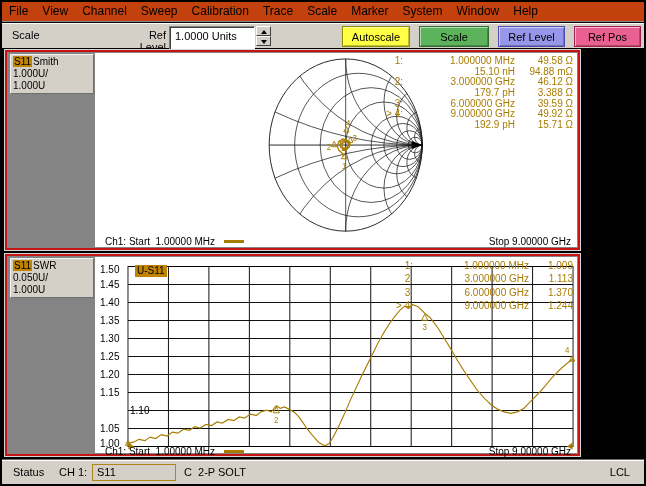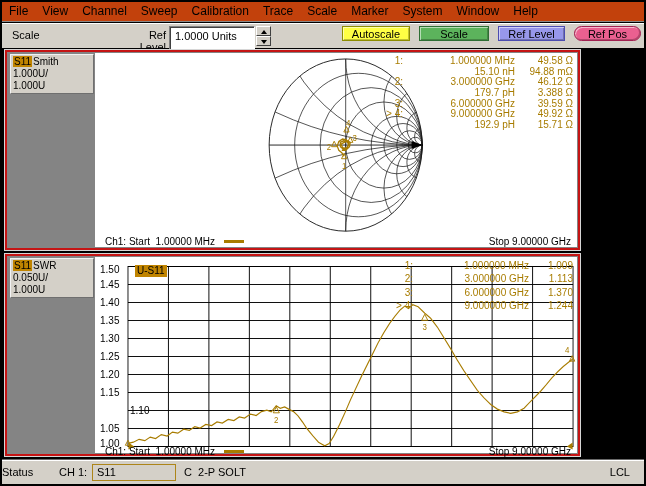--- a/index.html
+++ b/index.html
@@ -13,21 +13,21 @@
   .tb-label{position:absolute;left:10px;top:5px;font-size:11px;color:#000;}
   .tb-reflabel{position:absolute;left:120px;top:5px;width:44px;text-align:right;font-size:11px;color:#000;}
   .tb-input{position:absolute;left:167px;top:2px;width:86px;height:32px;background:#fff;border:1px solid;border-color:#808080 #fff #fff #808080;box-shadow:inset 1px 1px 0 #404040;font-size:11px;line-height:18px;padding-left:5px;color:#000;}
   .spinner{position:absolute;left:254px;top:2px;width:15px;height:20px;}
   .spin{position:absolute;left:0;width:15px;height:10px;background:#d4d0c8;border:1px solid;border-color:#fff #404040 #404040 #fff;}
   .spin.up{top:0}.spin.down{top:10px}
   .spin i{position:absolute;left:4px;width:0;height:0;border-left:3px solid transparent;border-right:3px solid transparent;}
   .spin.up i{top:3px;border-bottom:4px solid #000;}
   .spin.down i{top:3px;border-top:4px solid #000;}
   .tb-buttons{position:absolute;left:340px;top:2px;display:flex;gap:9px;}
-  .tbtn{height:15px;font-family:"Liberation Sans",sans-serif;font-size:11px;color:#000;border:1px solid #555;box-shadow:inset 1px 1px 0 rgba(255,255,255,.55), inset -1px -1px 0 rgba(0,0,0,.25);cursor:default;padding:0;}
+  .tbtn{height:21px;font-family:"Liberation Sans",sans-serif;font-size:11px;color:#000;border:1px solid #555;box-shadow:inset 1px 1px 0 rgba(255,255,255,.55), inset -1px -1px 0 rgba(0,0,0,.25);cursor:default;padding:0;}
   
   .panel{position:absolute;left:3px;width:575px;background:#848484;border:2px solid #c51414;box-shadow:0 0 0 1px #d6d6d6;}
   .panel.upper{top:48px;height:200px;}
   .panel.lower{top:252px;height:202px;padding-left:36px;}
   .info-box{position:absolute;left:3px;top:2px;width:84px;background:#d4d0c8;border:1px solid;border-color:#f2f2f2 #6f6f6f #6f6f6f #f2f2f2;font-size:10px;line-height:12px;padding:1px 2px;color:#000;}
   .badge{background:#c08400;color:#000;padding:0 1px;margin-right:1px;}
   .plot-area{position:absolute;left:88px;top:1px;right:1px;bottom:1px;background:#fff;}
   .plot-area svg{position:absolute;left:0;top:0;width:100%;height:100%;}
   
   .readout{position:absolute;top:3px;right:4px;font-size:10px;color:#a87c00;}
@@ -44,21 +44,21 @@
   .panel.upper .stop{right:6px;top:183px;}
   .panel.lower .start{left:10px;top:189px;}
   .panel.lower .stop{right:6px;top:189px;}
   .dash{position:absolute;width:20px;height:3px;background:#a87c00;}
   .panel.upper .dash{left:129px;top:187px;}
   .panel.lower .dash{left:129px;top:193px;}
   .ytick{position:absolute;left:5px;width:26px;font-size:10px;color:#000;line-height:10px;}
   .trace-name{position:absolute;left:40px;top:8px;background:#c08400;color:#000;font-size:10px;line-height:12px;padding:0 2px;}
   
   .statusbar{position:absolute;left:0;top:458px;width:642px;height:24px;background:#d4d0c8;border-top:1px solid #fff;box-shadow:0 -1px 0 #6a6a6a;font-size:11px;color:#000;}
-  .sb-status{position:absolute;left:0;top:5px;text-align:right;}
+  .sb-status{position:absolute;left:11px;top:5px;text-align:right;}
   .sb-ch{position:absolute;left:57px;top:5px;}
   .sb-meas{position:absolute;left:90px;top:3px;width:84px;height:17px;border:1px solid #ad8519;line-height:15px;padding-left:4px;}
   .sb-cal{position:absolute;left:182px;top:5px;white-space:pre;}
   .sb-lcl{position:absolute;right:14px;top:5px;}
 </style>
 </head>
 <body>
 
 <div class="screen">
 
@@ -85,21 +85,21 @@
           <i></i>
         </div>
       <div class="spin down">
           <i></i>
         </div>
     </div>
     <div class="tb-buttons">
         <button class="tbtn" style="background: rgb(255, 255, 68); border-color: rgb(141, 141, 0); width: 68px;">Autoscale</button>
         <button class="tbtn" style="background: rgb(92, 179, 92); border-color: rgb(46, 110, 51); width: 70px;">Scale</button>
         <button class="tbtn" style="background: rgb(151, 151, 234); border-color: rgb(76, 76, 176); width: 67px;">Ref Level</button>
-        <button class="tbtn" style="background: rgb(234, 96, 144); border-color: rgb(160, 32, 80); width: 67px; border-radius: 8px;">Ref Pos</button>
+        <button class="tbtn" style="background: rgb(234, 96, 144); border-color: rgb(160, 32, 80); width: 67px;">Ref Pos</button>
       </div>
   </div>
 
   <div class="panel upper">
     <div class="info-box">
       <div><span class="badge">S11</span><span>Smith</span></div>
       <div>1.000U/</div>
       <div>1.000U</div>
     </div>
     <div class="plot-area">

